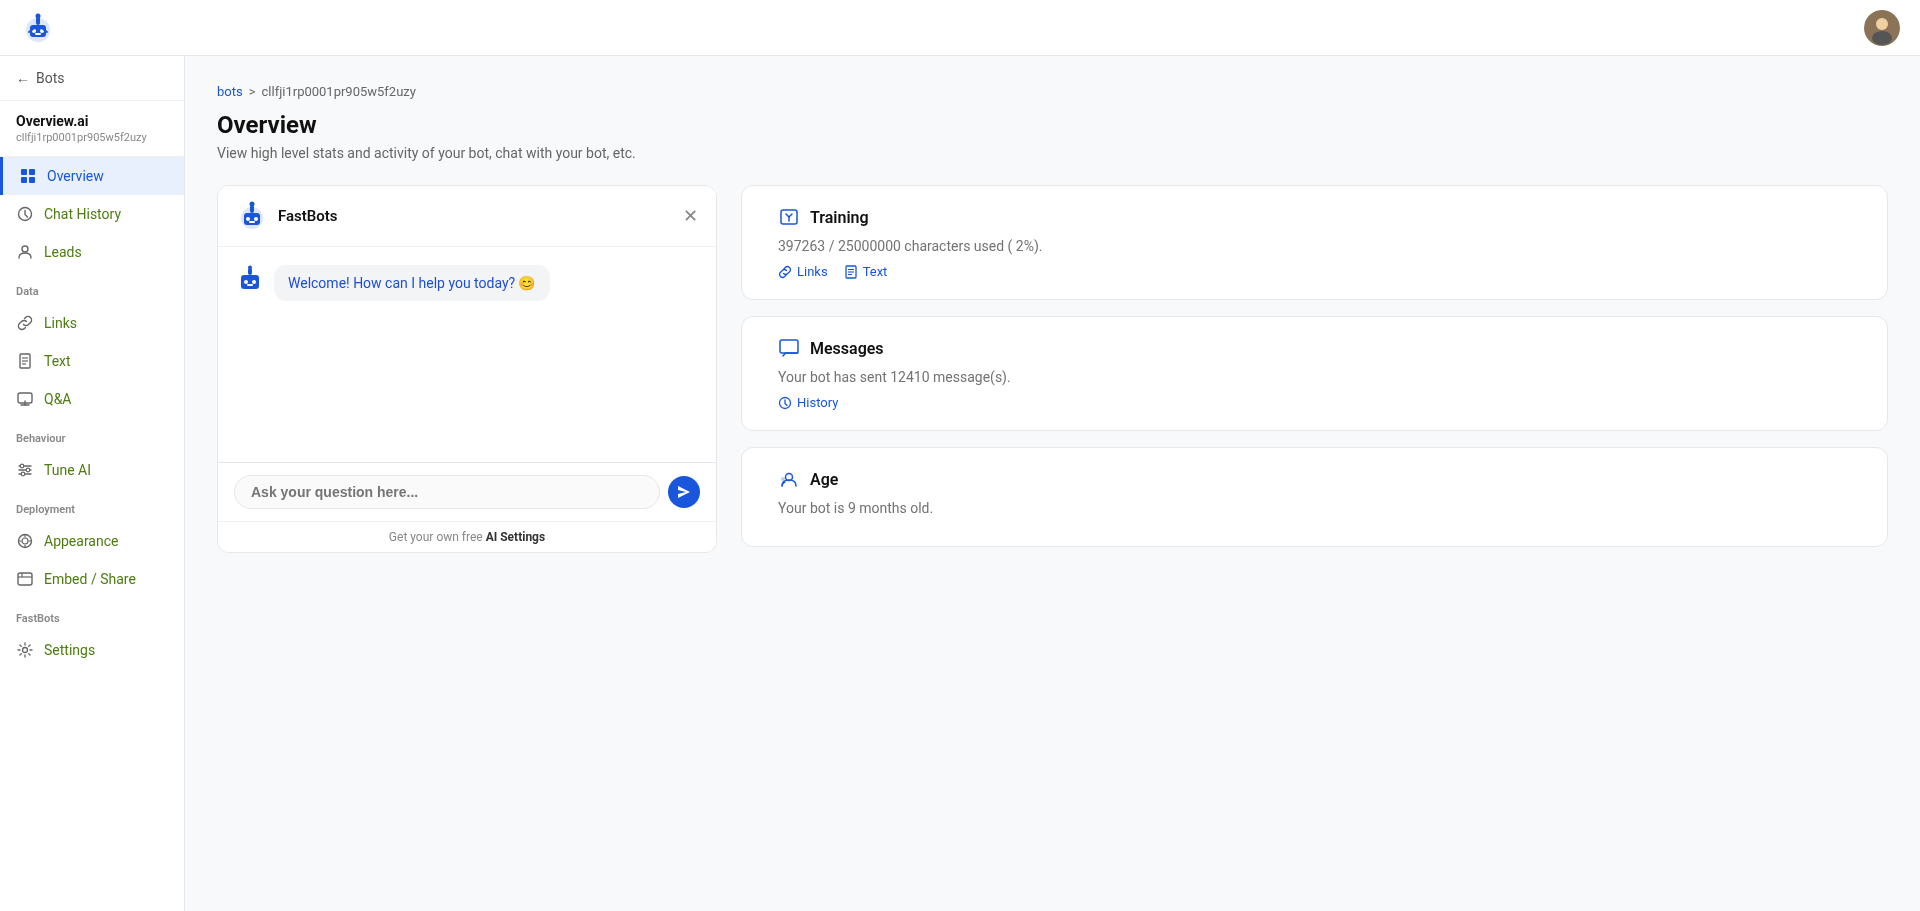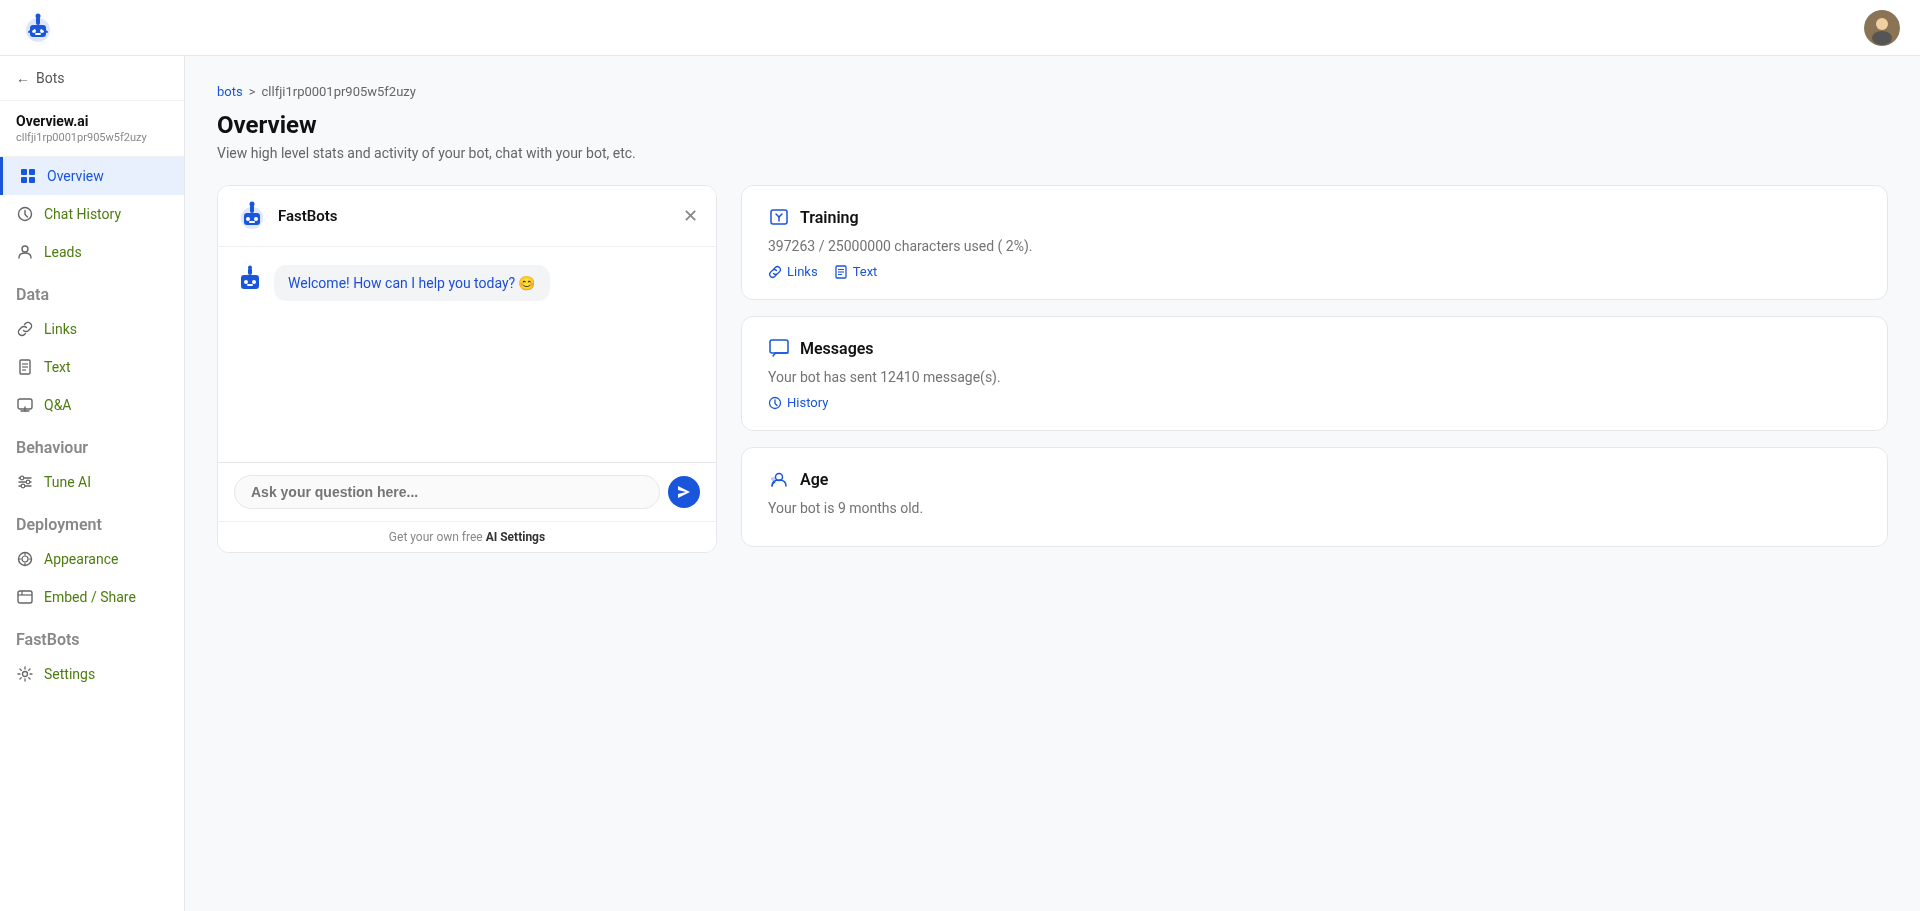--- a/index.html
+++ b/index.html
@@ -19,21 +19,21 @@
     .sidebar-back { display: flex; align-items: center; gap: 6px; padding: 14px 16px; color: #555; font-size: 14px; cursor: pointer; border-bottom: 1px solid #f0f0f0; }
     .bot-info { padding: 12px 16px; border-bottom: 1px solid #f0f0f0; }
     .bot-name { font-weight: 700; font-size: 14px; color: #111; }
     .bot-id { font-size: 11px; color: #888; margin-top: 2px; word-break: break-all; }
 
     .nav-item { display: flex; align-items: center; gap: 10px; padding: 10px 16px; font-size: 14px; color: #4d7c0f; cursor: pointer; border-radius: 0; }
     .nav-item.active { background: #e8f0fe; color: #1a56db; border-left: 3px solid #1a56db; }
     .nav-item.active .nav-icon { color: #1a56db; }
     .nav-icon { width: 18px; height: 18px; display: flex; align-items: center; justify-content: center; color: #666; flex-shrink: 0; }
 
-    .section-label { padding: 14px 16px 6px 16px; font-size: 16px; font-weight: 600; color: #888; text-transform: none; }
+    .section-label { padding: 14px 16px 6px 16px; font-size: 11px; font-weight: 600; color: #888; text-transform: none; }
 
     
     .content { flex: 1; padding: 28px 32px; overflow-y: auto; background: #f8f9fa; }
     .breadcrumb { display: flex; align-items: center; gap: 6px; font-size: 13px; color: #666; margin-bottom: 12px; }
     .breadcrumb a { color: #1a56db; text-decoration: none; }
     .page-title { font-size: 24px; font-weight: 700; color: #111; margin-bottom: 6px; }
     .page-subtitle { font-size: 14px; color: #666; margin-bottom: 24px; }
 
     
     .content-grid { display: grid; grid-template-columns: 500px 1fr; gap: 24px; }
@@ -50,21 +50,21 @@
     .msg-bot-icon { width: 28px; height: 28px; flex-shrink: 0; }
     .message-bubble { background: #f3f4f6; border-radius: 12px; padding: 10px 14px; font-size: 14px; color: #1d4ed8; max-width: 360px; }
     .chat-input-area { padding: 12px 16px; border-top: 1px solid #e5e7eb; display: flex; align-items: center; gap: 8px; background: #fff; }
     .chat-input { flex: 1; border: 1px solid #e5e7eb; border-radius: 20px; padding: 8px 16px; font-size: 14px; color: #999; outline: none; background: #fafafa; font-weight: bold; }
     .chat-send { background: #1a56db; border: none; border-radius: 50%; width: 32px; height: 32px; display: flex; align-items: center; justify-content: center; cursor: pointer; color: #fff; flex-shrink: 0; }
     .chat-footer { text-align: center; padding: 8px; font-size: 12px; color: #888; border-top: 1px solid #f0f0f0; background: #fff; }
     .chat-footer strong { color: #333; }
 
     
     .cards-column { display: flex; flex-direction: column; gap: 16px; }
-    .stat-card { background: #fff; border: 1px solid #e5e7eb; border-radius: 12px; padding: 20px 26px; }
+    .stat-card { background: #fff; border: 1px solid #e5e7eb; border-radius: 12px; padding: 20px 36px; }
     .card-title-row { display: flex; align-items: center; gap: 10px; margin-bottom: 10px; }
     .card-icon { width: 22px; height: 22px; color: #1a56db; display: flex; align-items: center; justify-content: center; }
     .card-title { font-size: 16px; font-weight: 600; color: #111; }
     .card-stat { font-size: 14px; color: #737373; margin-bottom: 10px; }
     .card-links { display: flex; gap: 16px; flex-wrap: wrap; }
     .card-link { display: flex; align-items: center; gap: 5px; font-size: 13px; color: #1a56db; cursor: pointer; text-decoration: none; }
 
     
     svg { display: block; }
 

